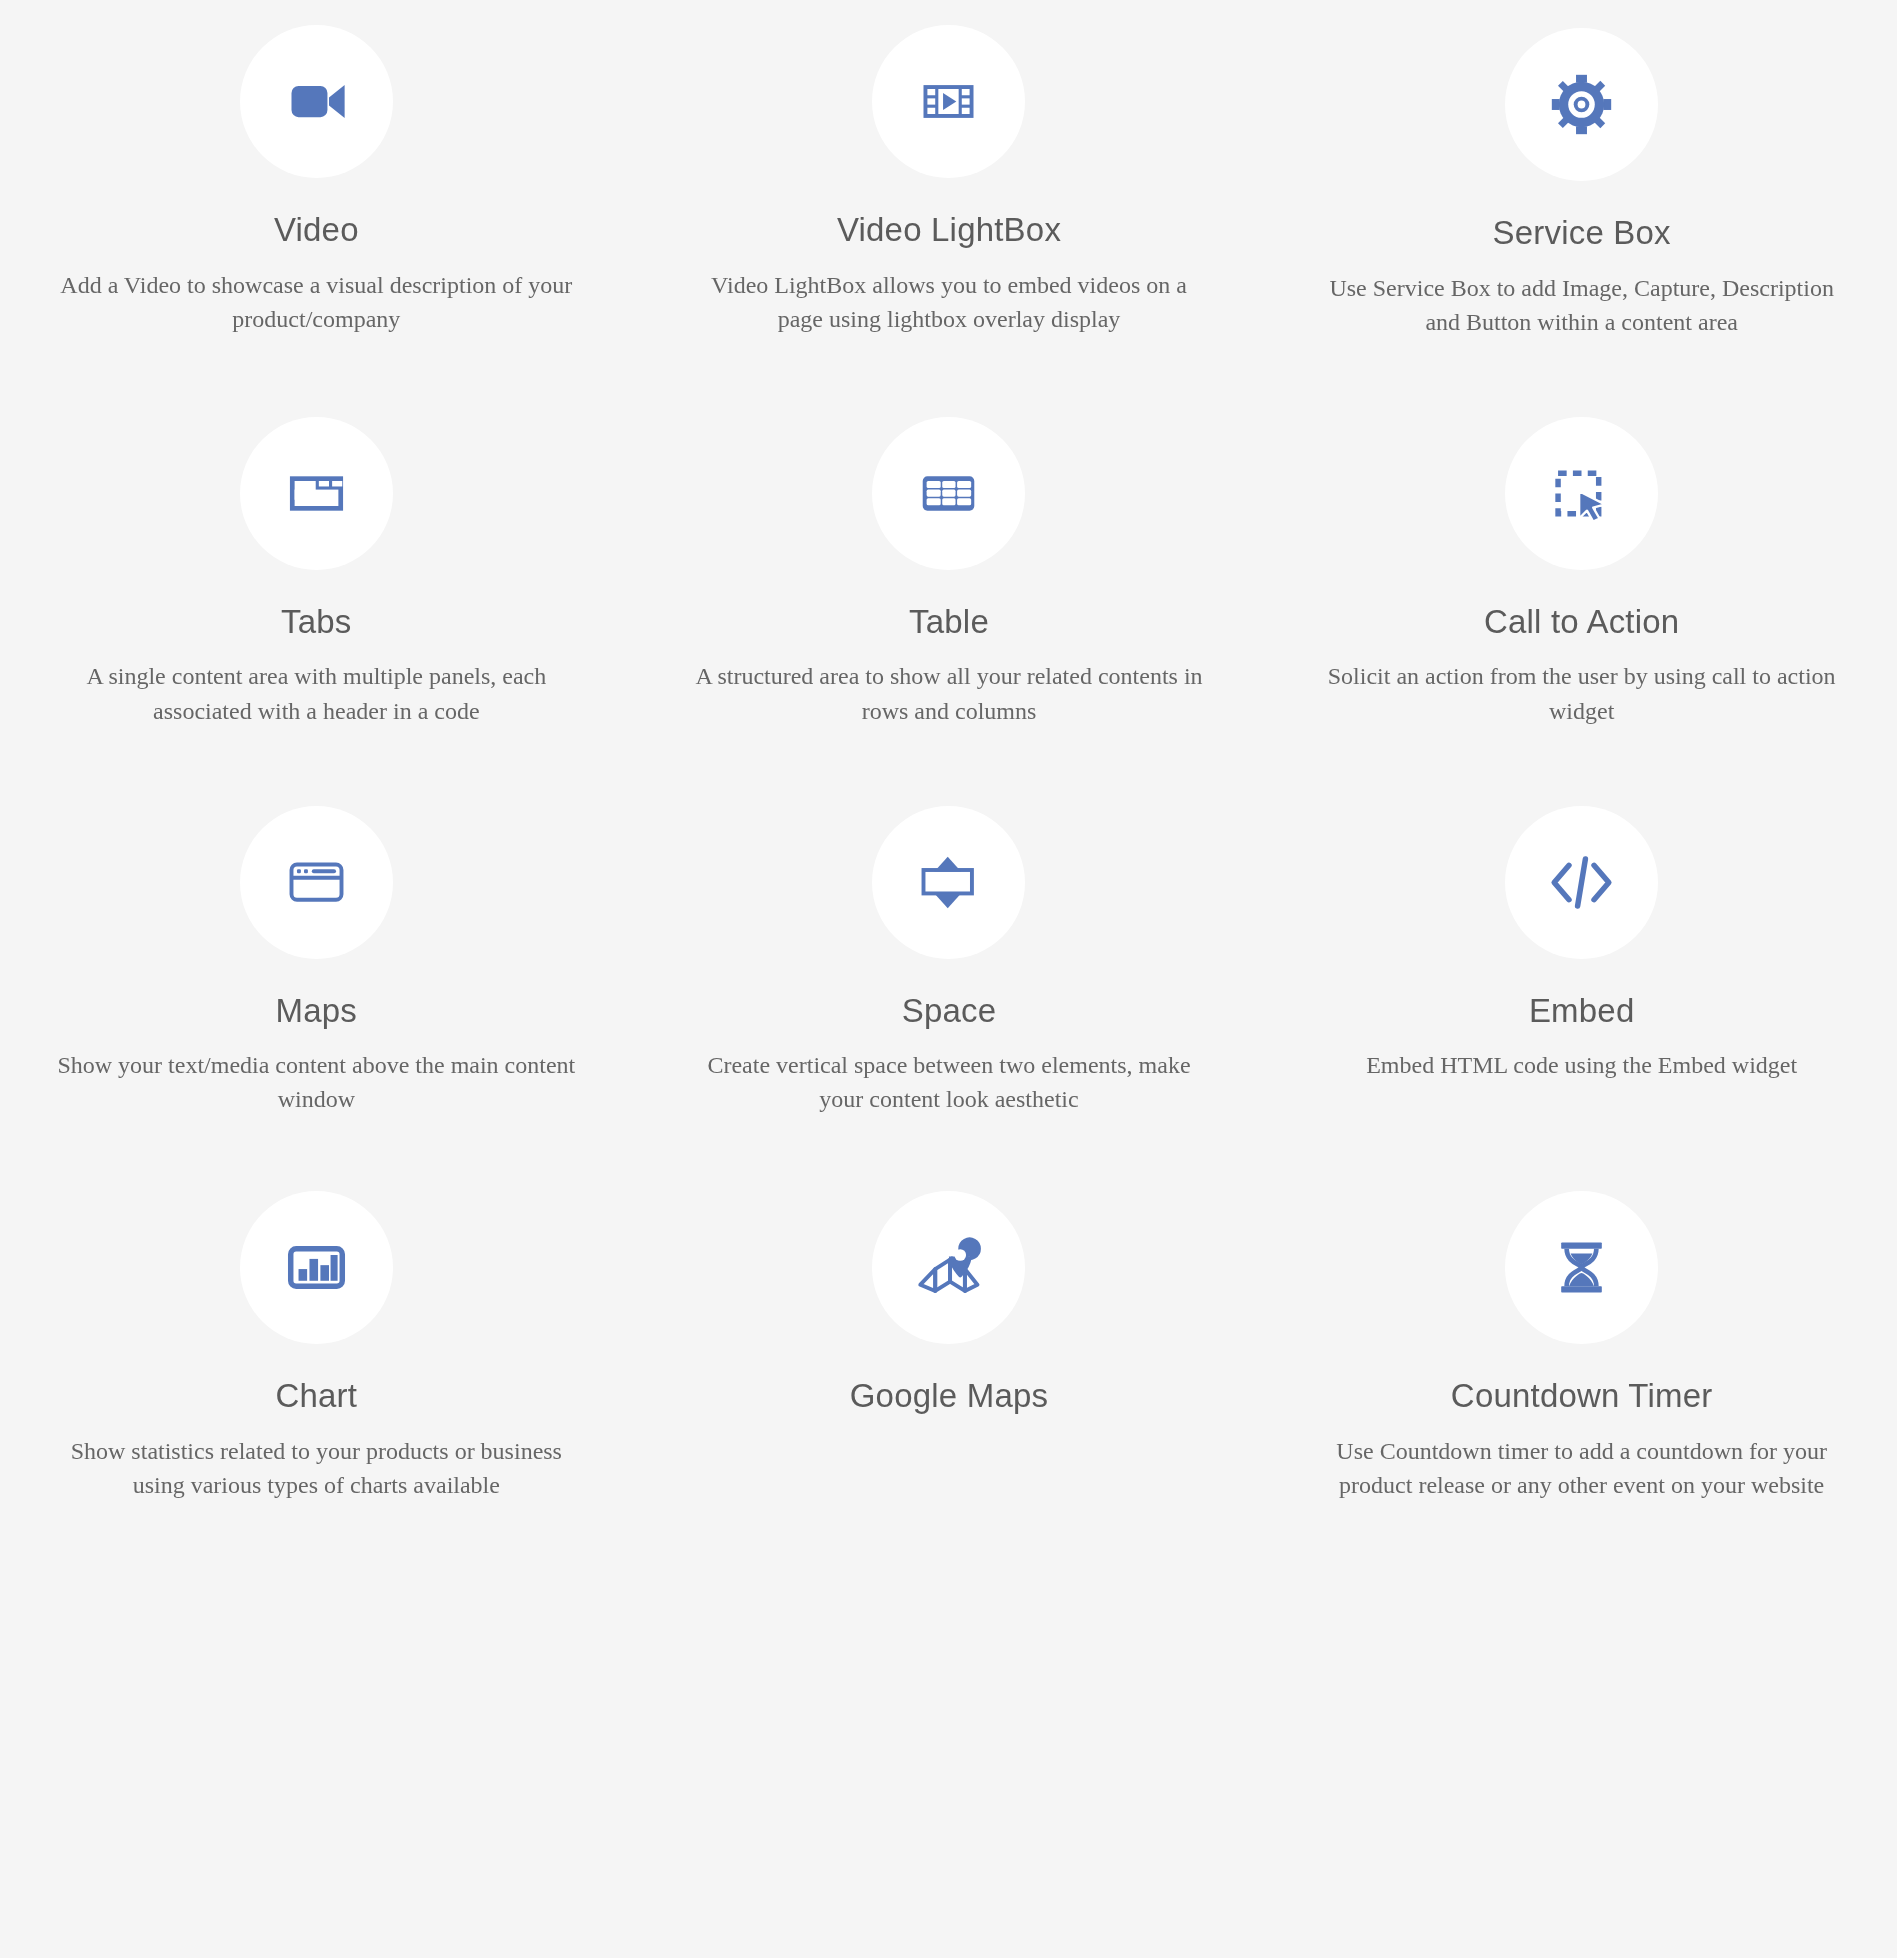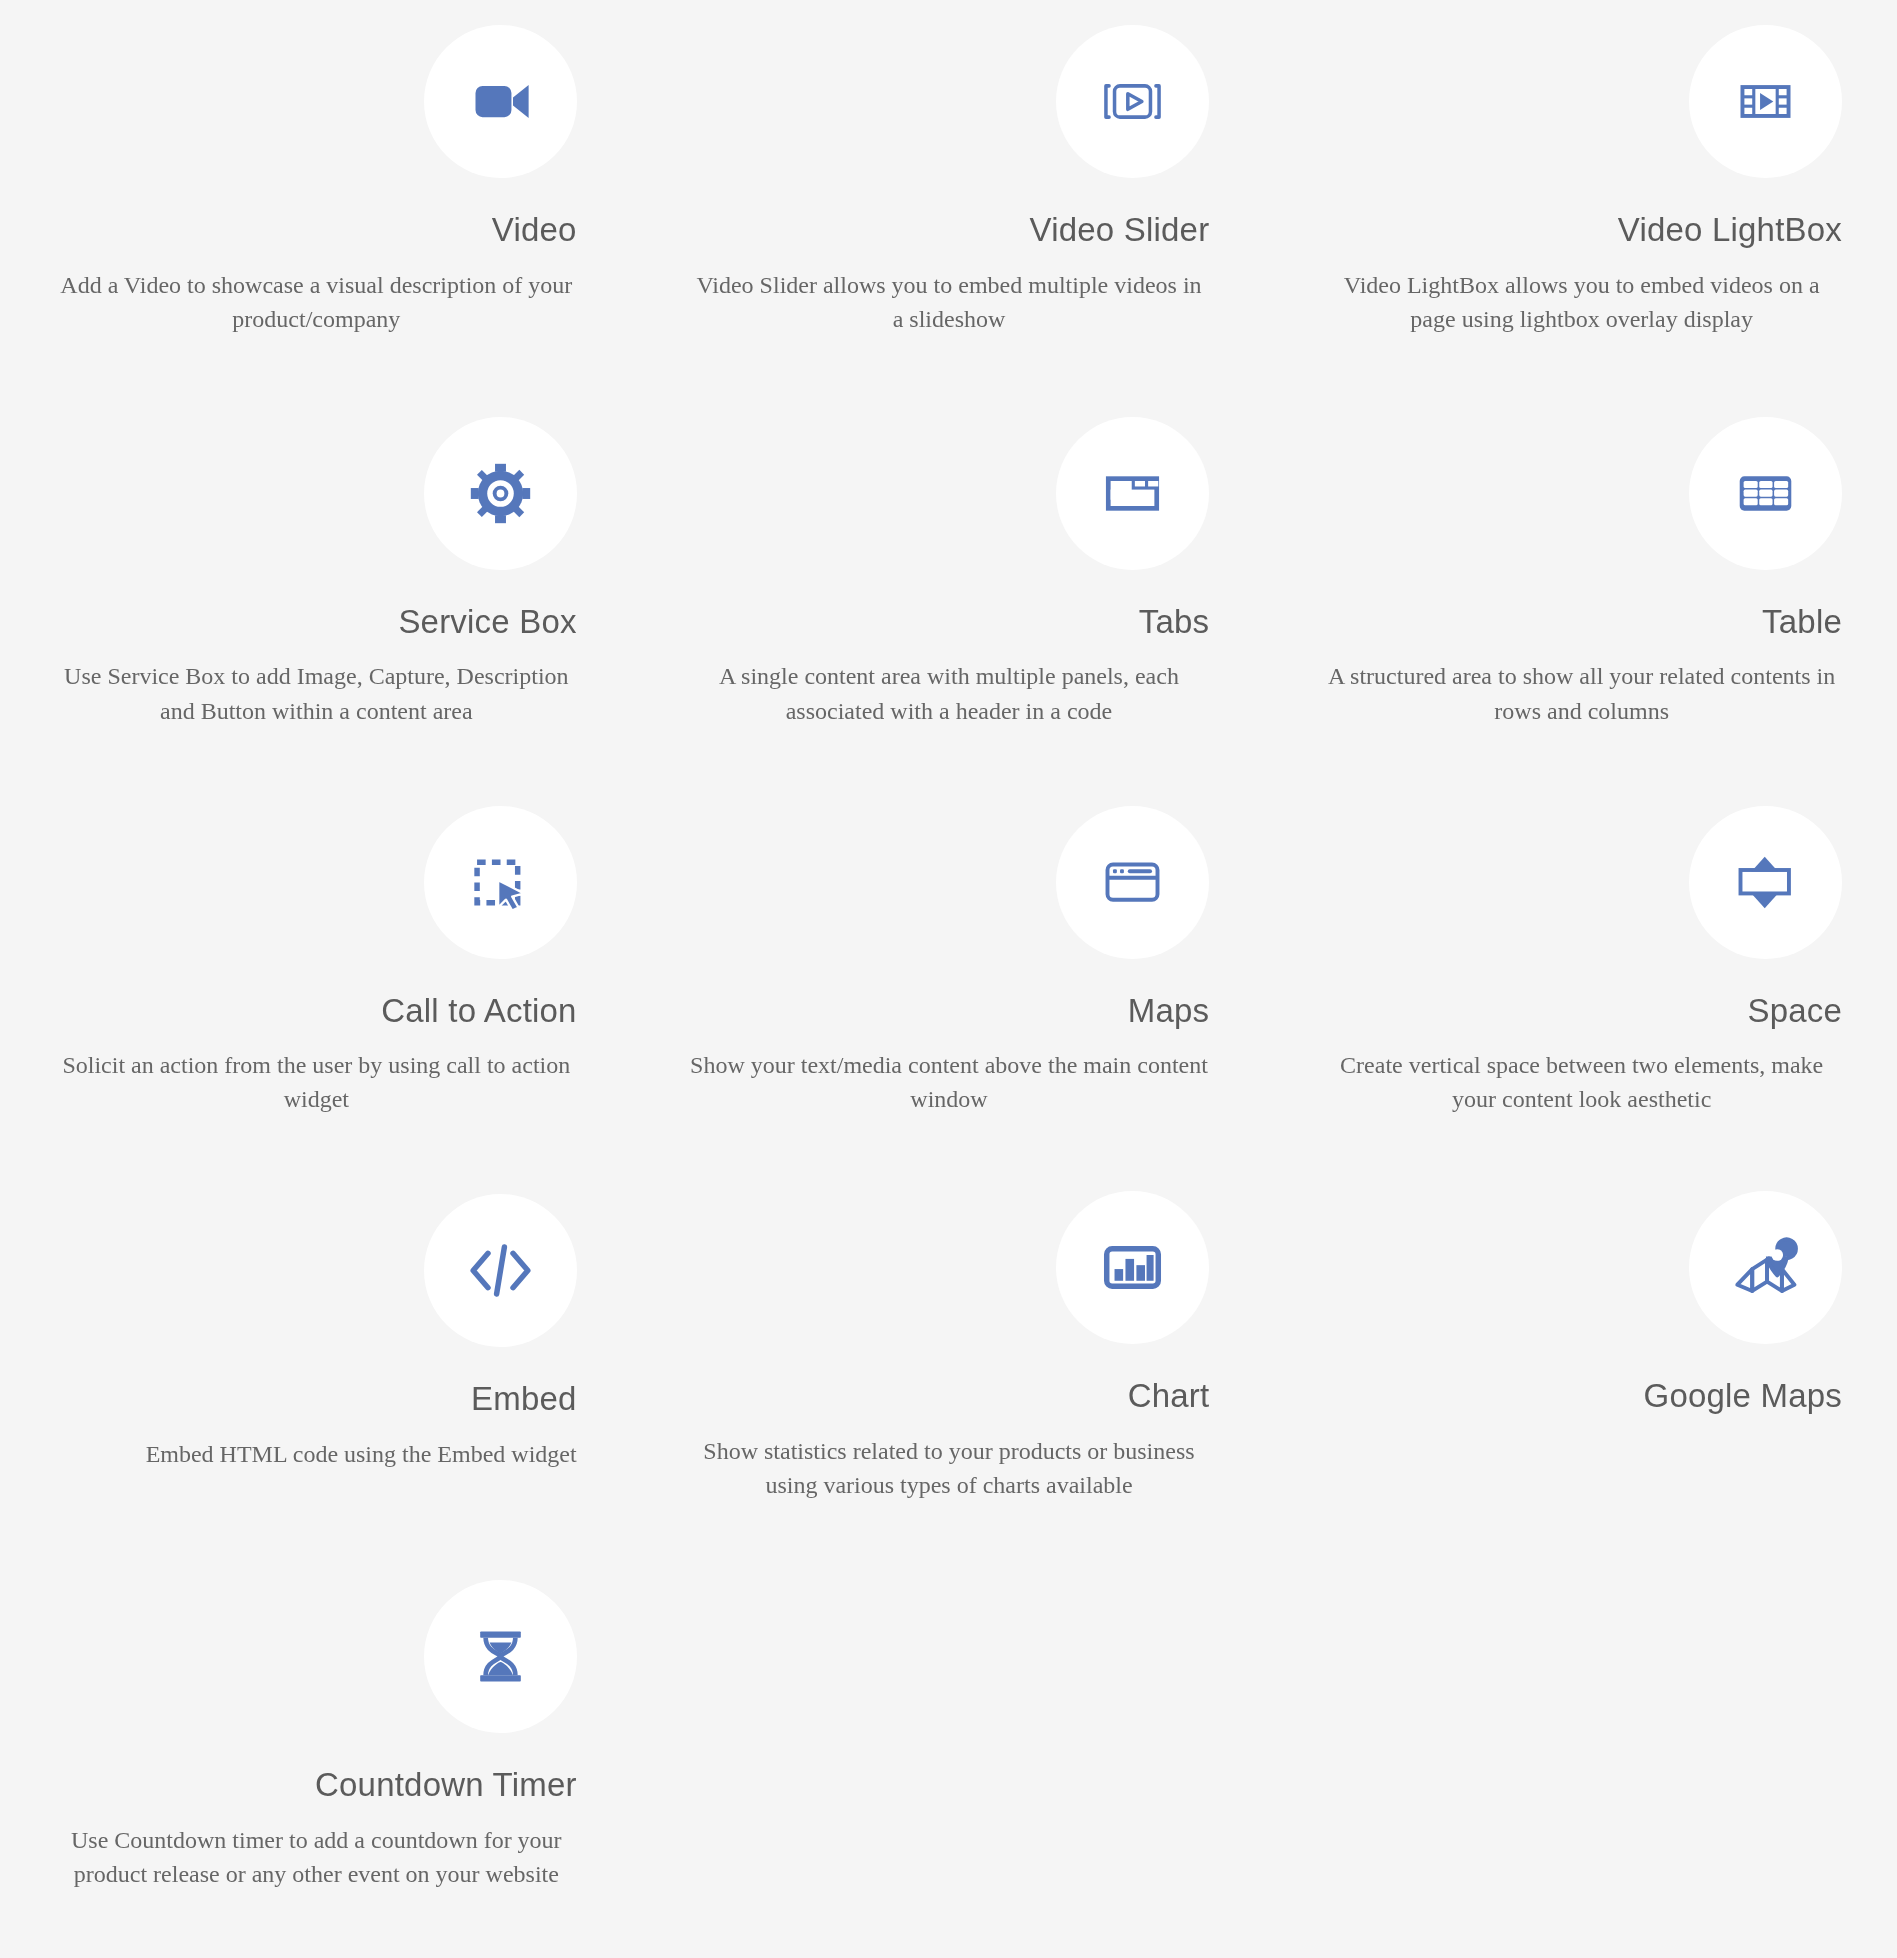--- a/index.html
+++ b/index.html
@@ -17,21 +17,21 @@
     height: 1958px;
     display: grid;
     grid-template-columns: repeat(3, 1fr);
     grid-template-rows: repeat(5, 1fr);
     padding: 14px 0 0 0;
   }
 
   .widget-card {
     display: flex;
     flex-direction: column;
-    align-items: flex-end;
+    align-items: center;
     padding: 0 56px;
   }
 
   .icon-circle {
     width: 153px;
     height: 153px;
     border-radius: 50%;
     background: #ffffff;
     display: flex;
     align-items: center;
@@ -78,32 +78,20 @@
     <div class="icon-circle">
       <svg width="75" height="75" viewBox="0 0 96 96">
         <rect x="16" y="28" width="46" height="40" rx="9" fill="#5577bb"></rect>
         <path d="M64 43 L84 27 L84 69 L64 53 Z" fill="#5577bb"></path>
       </svg>
     </div>
     <div class="widget-title">Video</div>
     <div class="widget-desc">Add a Video to showcase a visual description of your product/company</div>
   </div>
 
-  <div class="widget-card row-1">
-    <div class="icon-circle">
-      <svg width="75" height="75" viewBox="0 0 96 96" fill="none" stroke="#5577bb" stroke-width="4.5" stroke-linecap="round" stroke-linejoin="round">
-        <rect x="25" y="28" width="46" height="40" rx="7"></rect>
-        <path d="M18 28 L14 28 L14 68 L18 68"></path>
-        <path d="M78 28 L82 28 L82 68 L78 68"></path>
-        <path d="M42 38 L60 48 L42 58 Z"></path>
-      </svg>
-    </div>
-    <div class="widget-title">Video Slider</div>
-    <div class="widget-desc">Video Slider allows you to embed multiple videos in a slideshow</div>
-  </div>
 
   <div class="widget-card row-1">
     <div class="icon-circle">
       <svg width="75" height="75" viewBox="0 0 96 96">
         <rect x="16" y="27" width="64" height="42" fill="#5577bb"></rect>
         <rect x="21" y="32" width="10" height="8" fill="#ffffff"></rect>
         <rect x="21" y="44" width="10" height="8" fill="#ffffff"></rect>
         <rect x="21" y="56" width="10" height="8" fill="#ffffff"></rect>
         <rect x="65" y="32" width="10" height="8" fill="#ffffff"></rect>
         <rect x="65" y="44" width="10" height="8" fill="#ffffff"></rect>

